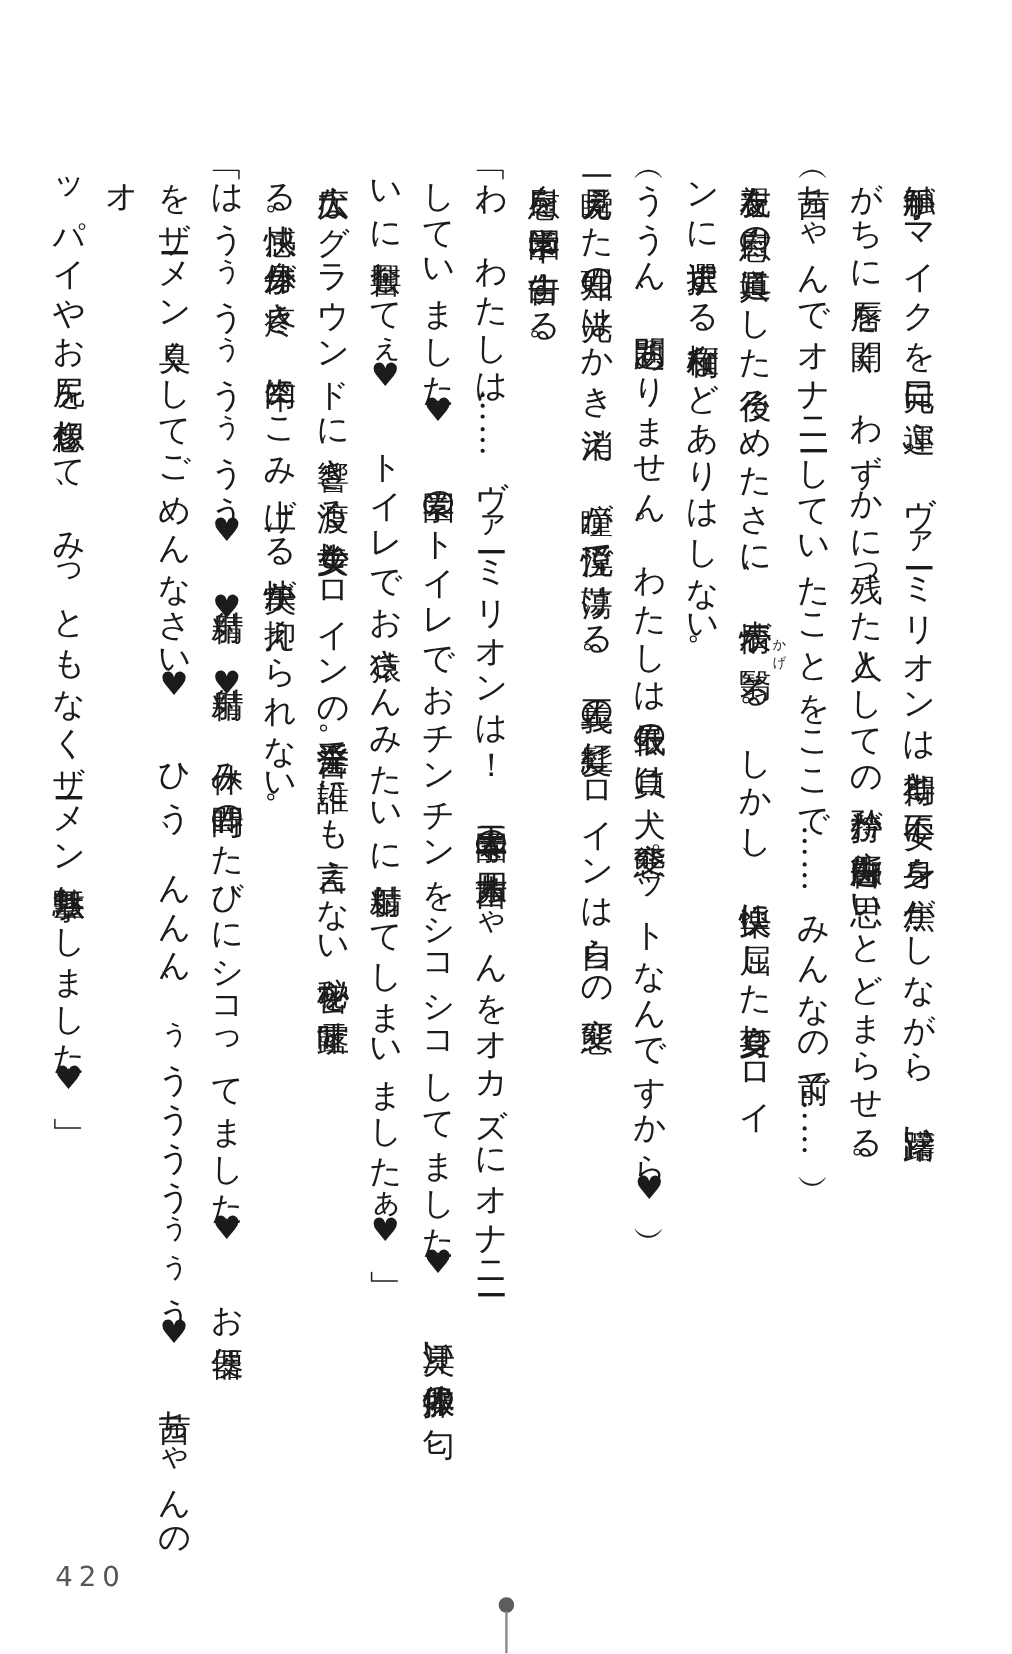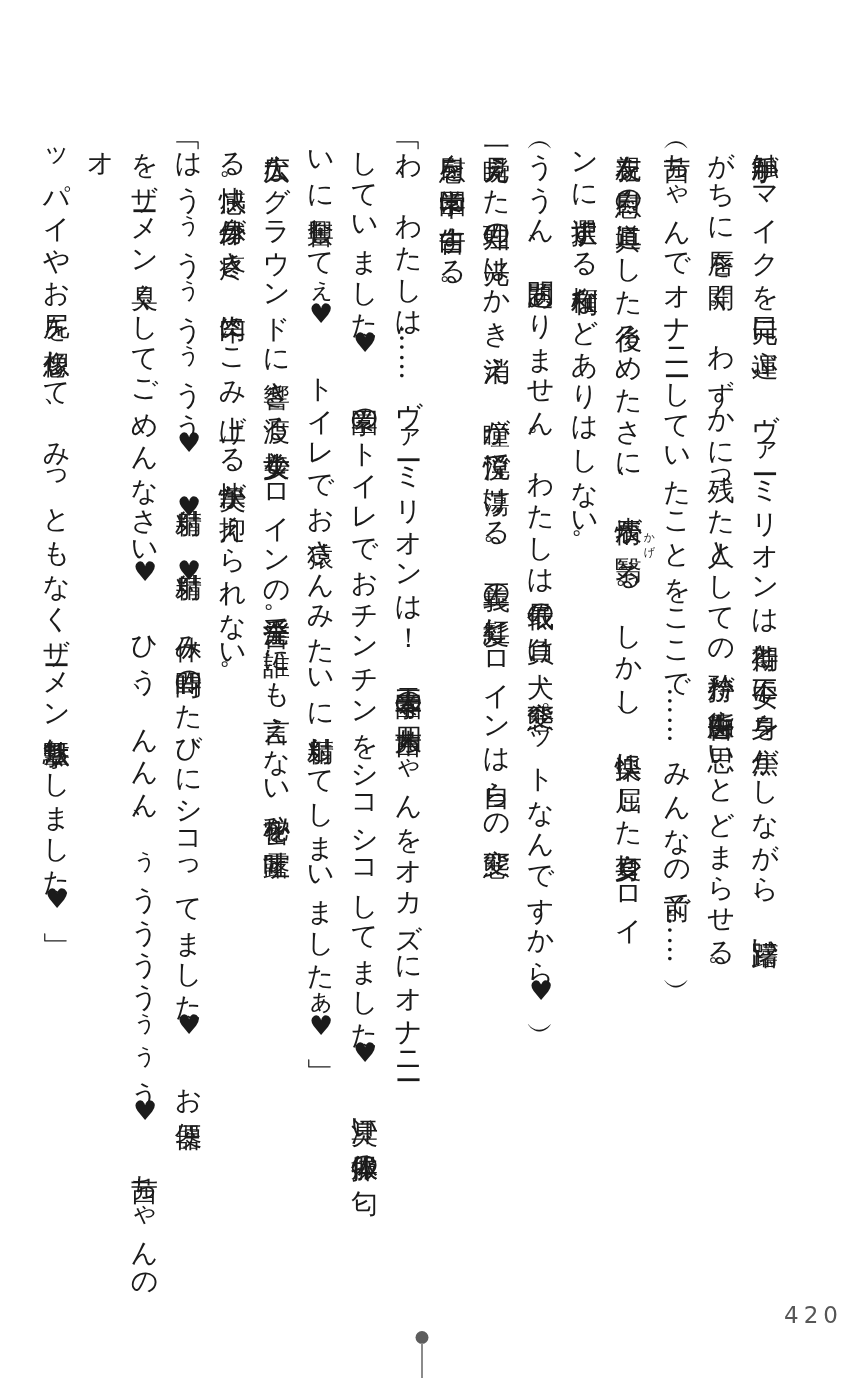--- a/index.html
+++ b/index.html
@@ -38,21 +38,21 @@
   ruby rt {
     font-size: 11px;
     letter-spacing: 0;
     color: #1b1b1b;
   }
   .page-number {
     position: absolute;
     top: 1302px;
     left: 0;
     right: 0;
-    text-align: right;
+    text-align: left;
     font-family: "DejaVu Sans", "Liberation Sans", sans-serif;
     font-size: 23px;
     font-weight: 400;
     letter-spacing: 5px;
     text-indent: 5px; 
     color: #565656;
     padding-left: 41px;
   }
   .ornament-dot {
     position: absolute;

